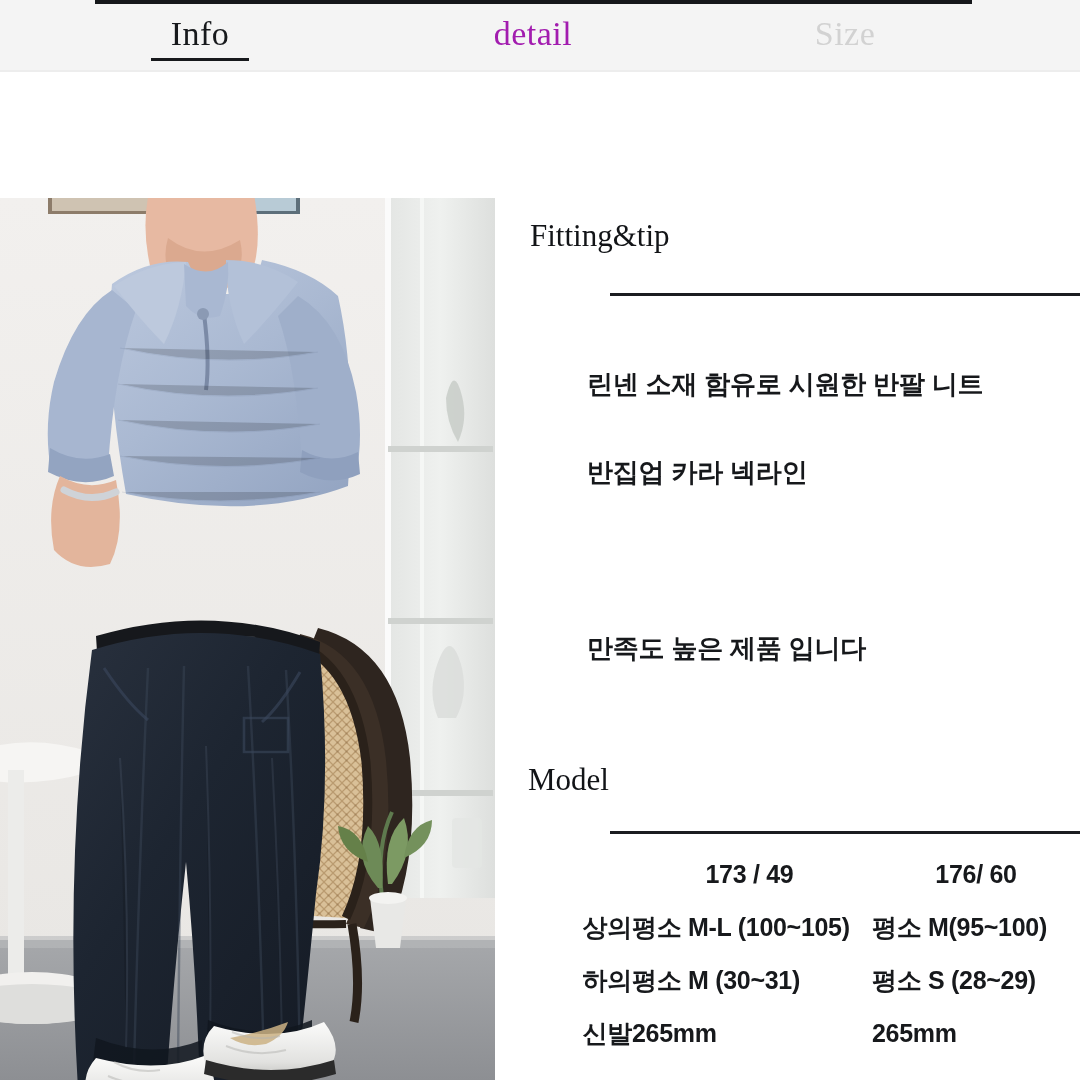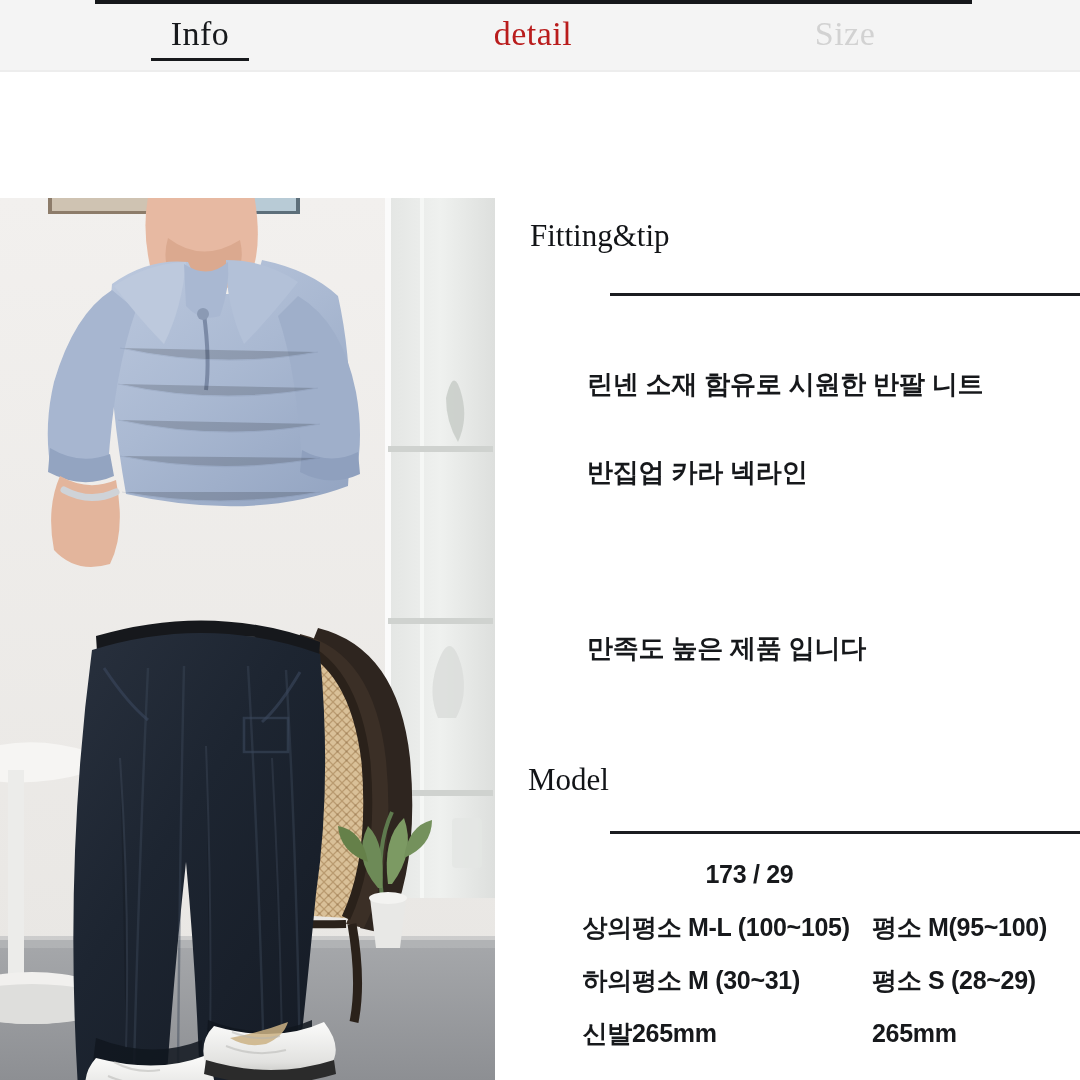--- a/index.html
+++ b/index.html
@@ -53,21 +53,21 @@
   .tab-info .tab-underline {
     display: block;
     margin: 4px auto 0;
     width: 98px;
     height: 3px;
     background: #17191c;
   }
   .tab-detail {
     left: 450px;
     width: 166px;
-    color: #b91c1c;
+    color: #a21caf;
   }
   .tab-size {
     left: 762px;
     width: 166px;
     color: #d2d2d2;
   }
 
   
   .photo {
     position: absolute;
@@ -371,21 +371,22 @@
   <div class="bullet b1">반집업 카라 넥라인</div>
   <div class="bullet b3">만족도 높은 제품 입니다</div>
 
   <div class="sec-title model">Model</div>
   <div class="rule model"></div>
 
   <div class="model-table">
 
     <div class="mrow r0">
       <div class="mcell label"></div>
-      <div class="mcell hdr c1">173 / 29</div>
+      <div class="mcell hdr c1">173 / 49</div>
+      <div class="mcell hdr c2">176/ 60</div>
     </div>
 
     <div class="mrow r1">
       <div class="mcell label">상의</div>
       <div class="mcell c1">평소 M-L (100~105)</div>
       <div class="mcell c2">평소 M(95~100)</div>
     </div>
 
     <div class="mrow r2">
       <div class="mcell label">하의</div>

